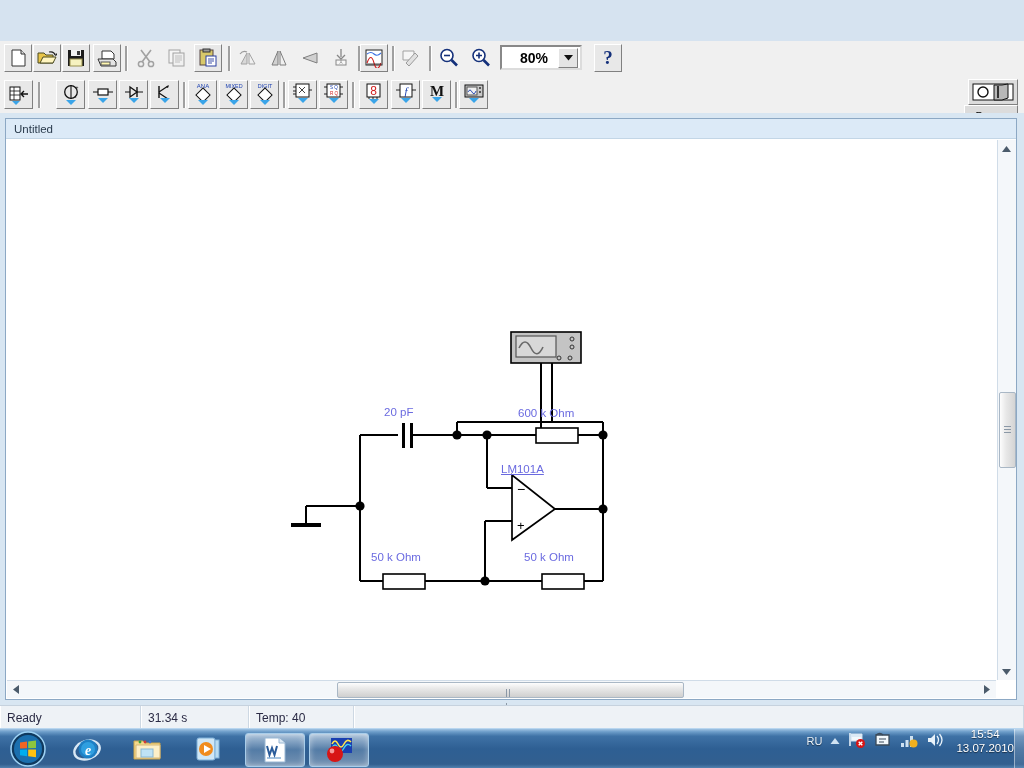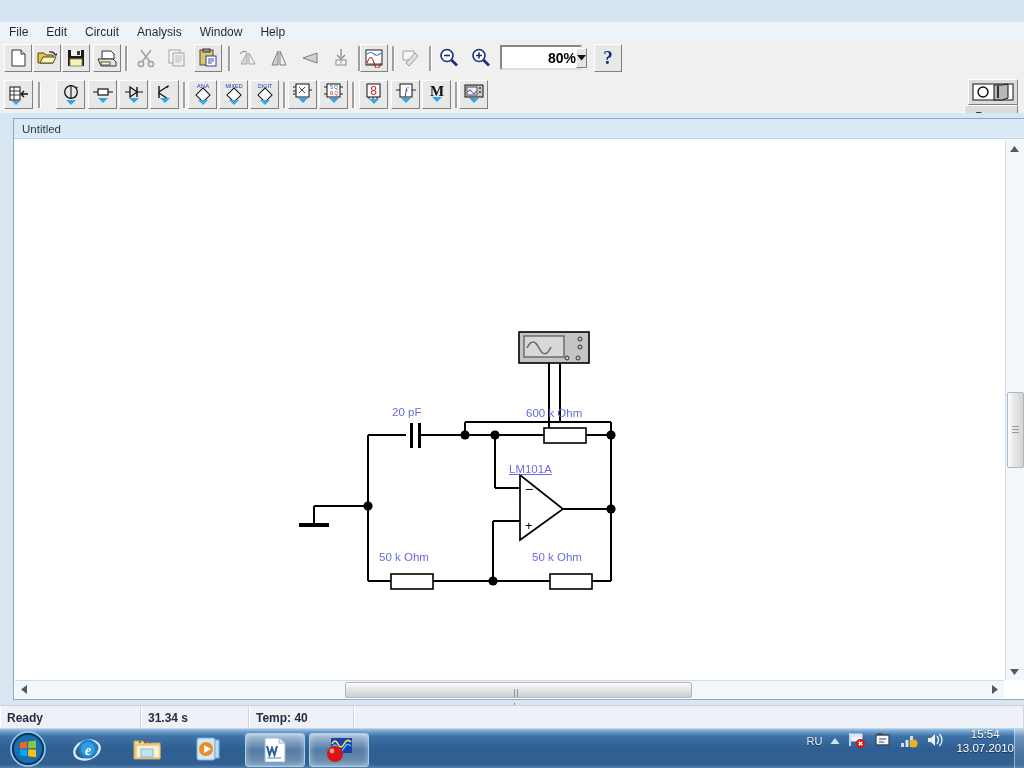--- a/index.html
+++ b/index.html
@@ -76,21 +76,21 @@
   }
   .sep { position:absolute; width:2px; background:#a0a0a0; border-right:1px solid #fff; }
 
   .zoomsel {
     position:absolute; box-sizing:border-box;
     border:2px inset #dcdcdc; background:#fff;
     display:flex; align-items:center;
     font-size:14px; font-weight:bold; color:#000;
     font-family:"Liberation Sans", sans-serif;
   }
-  .zoomsel .lbl { padding-left:18px; flex:1;margin-left:28px; }
+  .zoomsel .lbl { padding-left:18px; flex:1; }
   .zoomsel .arrow {
     width:18px; height:18px; margin-right:2px;
     border-top:1px solid #fff; border-left:1px solid #fff;
     border-right:1px solid #808080; border-bottom:1px solid #808080;
     background:#e4e4e4; display:flex; align-items:center; justify-content:center;
   }
 
   .powerswitch {
     position:absolute; right:6px; top:46px; width:48px; height:24px;
     border-top:1px solid #fff; border-left:1px solid #fff;
@@ -104,21 +104,21 @@
     background:#dcdcdc; display:flex; align-items:center; justify-content:center;
     font-size:11px; color:#000;
   }
 
   
   .client {
     position:absolute; left:0; top:113px; width:1024px; height:592px;
     background:#d8e6f2;
   }
   .docwin {
-    position:absolute; left:13px; top:5px; width:1010px; height:580px;
+    position:absolute; left:5px; top:5px; width:1010px; height:580px;
     background:#fff;
     border:1px solid #8ca8c4;
   }
   .doc-title {
     position:absolute; left:0; top:0; width:1010px; height:20px;
     background:#dceaf7; color:#2a3b4c; font-size:11.5px;
     display:flex; align-items:center; padding-left:8px; box-sizing:border-box;
     border-bottom:1px solid #c3d6e6;
   }
   .canvas {
@@ -157,21 +157,21 @@
 
   
   .statusbar {
     position:absolute; left:0; top:705px; width:1024px; height:23px;
     background:#eef2f6; border-top:1px solid #c6d2de;
     display:flex; align-items:stretch;
   }
   .status-cell {
     border-right:1px solid #cdd8e3; border-left:1px solid #fff;
     display:flex; align-items:center; padding-left:6px;
-    font-size:12px; color:#2a2a44;font-weight:bold;
+    font-size:12px; color:#2a2a44;
   }
 
   
   .taskbar {
     position:absolute; left:0; top:728px; width:1024px; height:40px;
     background:linear-gradient(180deg,#9fc3e3 0%,#6d9dc9 7%,#3f72a6 18%,#2e5f93 50%,#325f8f 88%,#5a8ab8 100%);
     border-top:1px solid #b9d6ef;
   }
   .startorb {
     position:absolute; left:4px; top:2px; width:48px; height:36px;
@@ -203,28 +203,20 @@
     position:absolute; color:#6a6ae0; font-size:11.5px;
     font-family:"Liberation Sans", sans-serif; white-space:nowrap;
   }
 </style>
 </head>
 <body>
 
 <div id="app">
 
 
-  <div class="menubar">
-    <div class="menu-item">File</div>
-    <div class="menu-item">Edit</div>
-    <div class="menu-item">Circuit</div>
-    <div class="menu-item">Analysis</div>
-    <div class="menu-item">Window</div>
-    <div class="menu-item">Help</div>
-  </div>
 
   <div class="toolbar tb1">
 
     <div class="tbtn raised" style="left:4px;top:3px;width:28px;height:28px;">
       <svg width="20" height="20" viewBox="0 0 20 20">
         <path d="M4 2 h9 l4 4 v12 h-13 z" fill="#fff" stroke="#333" stroke-width="1"></path>
         <path d="M13 2 v4 h4" fill="#ddd" stroke="#333" stroke-width="1"></path>
       </svg>
     </div>
 

